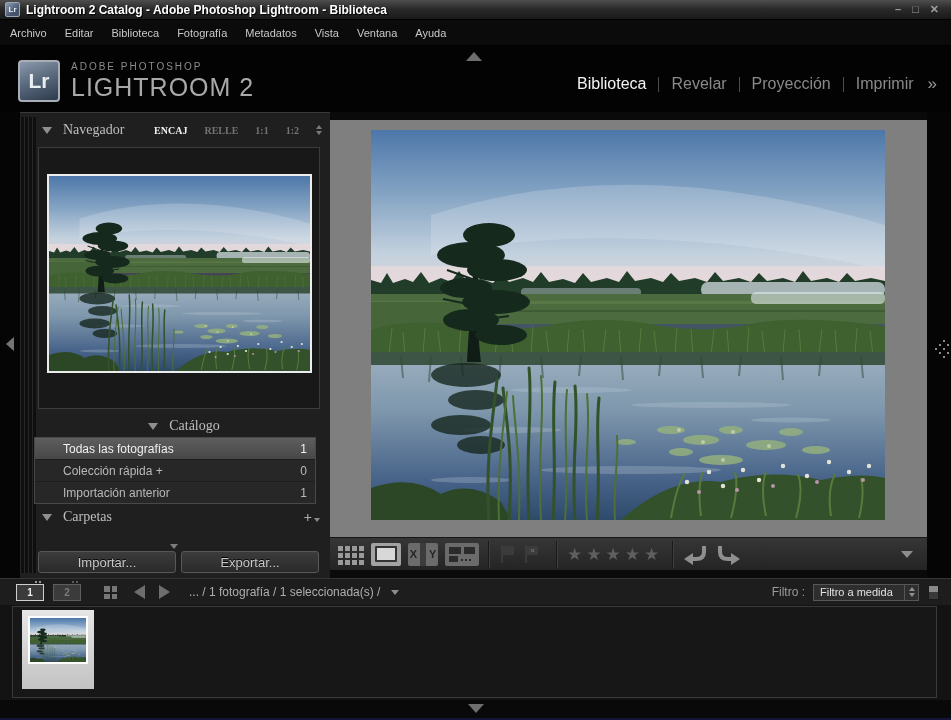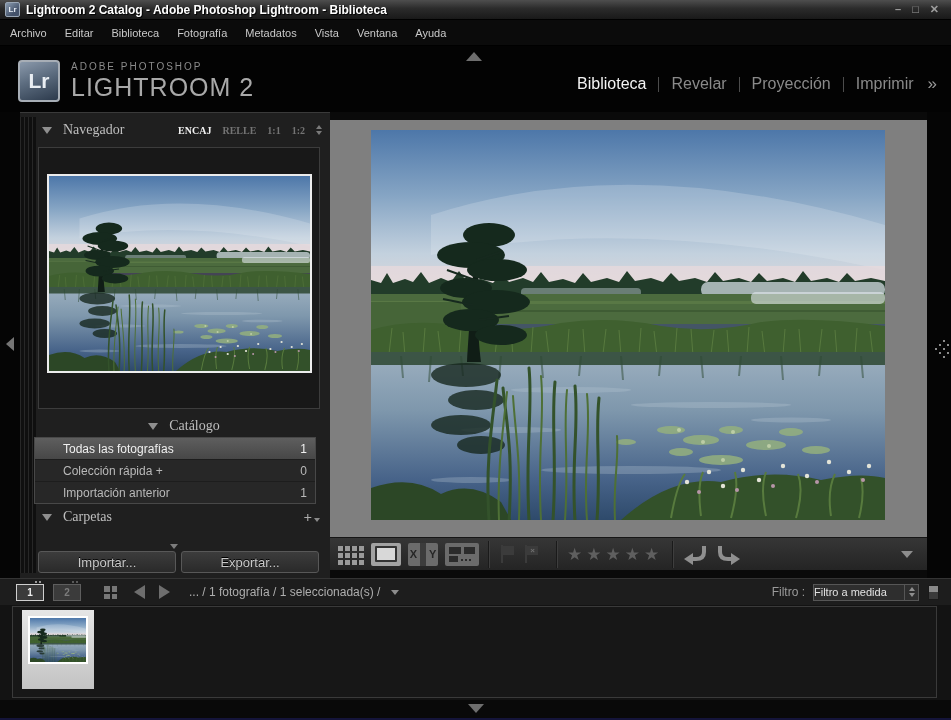--- a/index.html
+++ b/index.html
@@ -56,21 +56,21 @@
 
   
   .left-panel{left:20px;top:112px;width:310px;height:466px;background:#1f1f1f;
     border-top:1px solid #3a3a3a;box-sizing:border-box;}
   .panel-scrollbar{left:0;top:4px;width:16px;height:456px;
     background:repeating-linear-gradient(90deg,#272727 0 1px,#0f0f0f 1px 4px);}
   .panel-header{display:flex;align-items:center;color:#bfbfbf;font-size:14px;font-family:Liberation Serif, serif;}
   .tri-down{width:0;height:0;border-left:5px solid transparent;border-right:5px solid transparent;
     border-top:7px solid #8f8f8f;margin-right:11px;}
   .nav-header{left:22px;top:6px;width:284px;height:22px;}
-  .nav-modes{margin-left:auto;display:flex;align-items:center;gap:11px;font-size:10px;
+  .nav-modes{margin-left:auto;display:flex;align-items:center;gap:17px;font-size:10px;
     font-weight:bold;color:#747474;padding-right:4px;}
   .nav-mode.active{color:#f0f0f0;}
   .updown{display:flex;flex-direction:column;gap:2px;}
   .updown i{display:block;width:0;height:0;border-left:3px solid transparent;border-right:3px solid transparent;}
   .updown .u{border-bottom:4px solid #7a7a7a;}
   .updown .d{border-top:4px solid #7a7a7a;}
   .nav-preview-box{left:18px;top:34px;width:282px;height:262px;background:#181818;
     border:1px solid #3c3c3c;box-sizing:border-box;}
   .nav-preview-img{left:8px;top:26px;width:261px;height:195px;border:2px solid #ececec;
     background:#445;overflow:hidden;}
@@ -158,21 +158,21 @@
   .fs-arrow{width:0;height:0;border-top:7px solid transparent;border-bottom:7px solid transparent;margin:0 7px;}
   .fs-arrow.prev{border-right:11px solid #6e6e6e;}
   .fs-arrow.next{border-left:11px solid #6e6e6e;}
   .breadcrumb{color:#aeaeae;font-size:12px;margin-left:12px;white-space:pre;}
   .fname{color:#ececec;font-size:12px;font-weight:bold;}
   .bc-caret{width:0;height:0;border-left:4px solid transparent;border-right:4px solid transparent;
     border-top:5px solid #8d8d8d;margin-left:7px;}
   .filter-label{margin-left:auto;color:#9a9a9a;font-size:12px;margin-right:8px;}
   .filter-combo{width:106px;height:17px;background:#2e2e2e;border:1px solid #565656;
     display:flex;align-items:center;box-sizing:border-box;}
-  .filter-combo .val{flex:1;color:#e2e2e2;font-size:11px;}
+  .filter-combo .val{flex:1;color:#e2e2e2;font-size:11px;padding-left:6px;}
   .combo-spin{width:13px;height:100%;border-left:1px solid #565656;display:flex;
     flex-direction:column;align-items:center;justify-content:center;gap:2px;}
   .combo-spin i{display:block;width:0;height:0;border-left:3px solid transparent;border-right:3px solid transparent;}
   .combo-spin .u{border-bottom:4px solid #8f8f8f;}
   .combo-spin .d{border-top:4px solid #8f8f8f;}
   .filter-toggle{width:9px;height:13px;margin-left:9px;border:1px solid #1a1a1a;
     background:linear-gradient(#8a8a8a 0 50%,#3a3a3a 50%);}
 
   
   .filmstrip{left:0;top:605px;width:951px;height:95px;background:#131313;}

